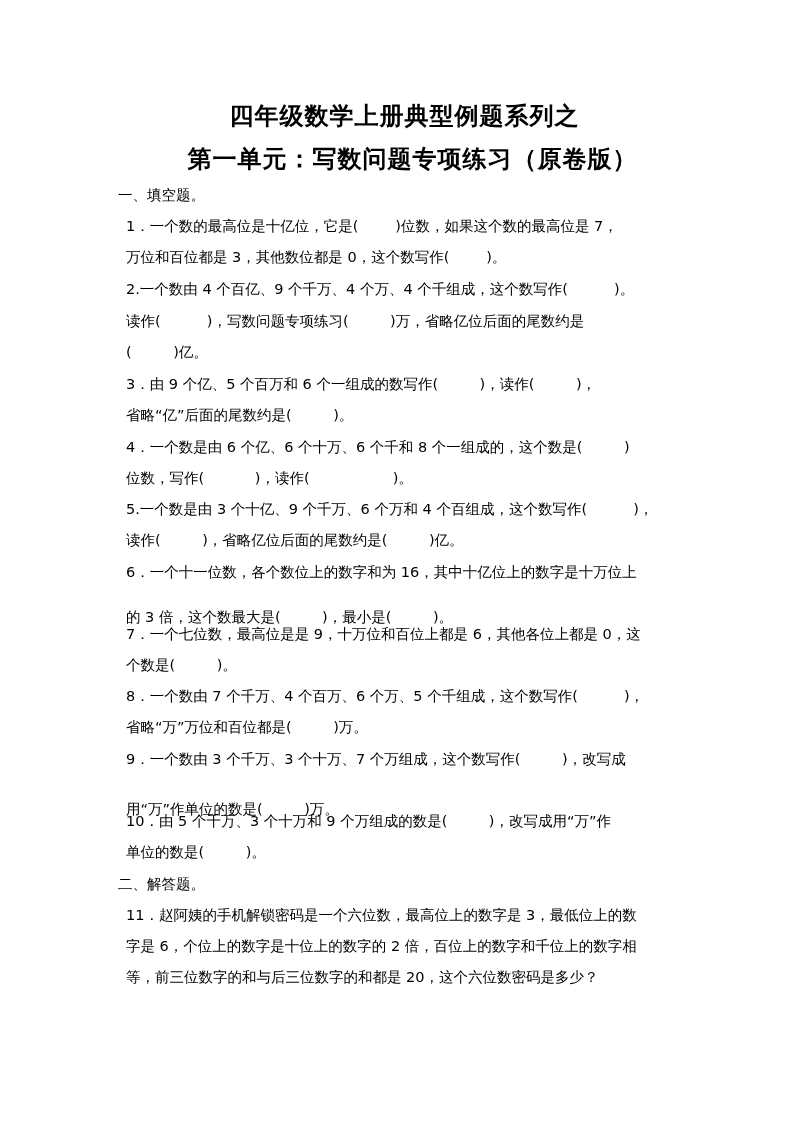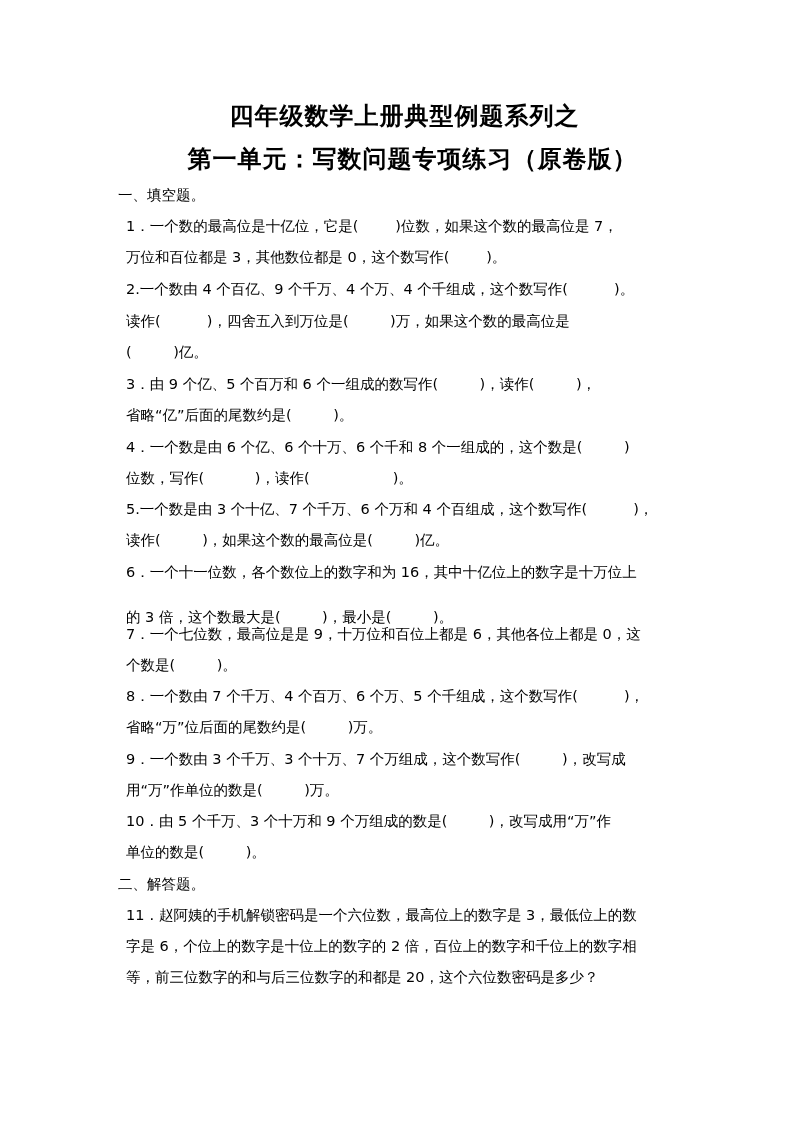--- a/index.html
+++ b/index.html
@@ -15,36 +15,36 @@
 <body>
 
 <div class="title t1">四年级数学上册典型例题系列之</div>
 <div class="title t2">第一单元：写数问题专项练习（原卷版）</div>
 
 <div class="section" style="top:186px">一、填空题。</div>
 
 <div class="line" style="top:217px">1．一个数的最高位是十亿位，它是(        )位数，如果这个数的最高位是 7，</div>
 <div class="line" style="top:248px">万位和百位都是 3，其他数位都是 0，这个数写作(        )。</div>
 <div class="line" style="top:280px">2.一个数由 4 个百亿、9 个千万、4 个万、4 个千组成，这个数写作(          )。</div>
-<div class="line" style="top:312px">读作(          )，四舍五入到万位是(         )万，如果这个数的最高位是</div>
+<div class="line" style="top:312px">读作(          )，写数问题专项练习(         )万，省略亿位后面的尾数约是</div>
 <div class="line" style="top:343px">(         )亿。</div>
 <div class="line" style="top:375px">3．由 9 个亿、5 个百万和 6 个一组成的数写作(         )，读作(         )，</div>
 <div class="line" style="top:406px">省略“亿”后面的尾数约是(         )。</div>
 <div class="line" style="top:438px">4．一个数是由 6 个亿、6 个十万、6 个千和 8 个一组成的，这个数是(         )</div>
 <div class="line" style="top:469px">位数，写作(           )，读作(                  )。</div>
-<div class="line" style="top:500px">5.一个数是由 3 个十亿、7 个千万、6 个万和 4 个百组成，这个数写作(          )，</div>
-<div class="line" style="top:531px">读作(         )，如果这个数的最高位是(         )亿。</div>
+<div class="line" style="top:500px">5.一个数是由 3 个十亿、9 个千万、6 个万和 4 个百组成，这个数写作(          )，</div>
+<div class="line" style="top:531px">读作(         )，省略亿位后面的尾数约是(         )亿。</div>
 <div class="line" style="top:563px">6．一个十一位数，各个数位上的数字和为 16，其中十亿位上的数字是十万位上</div>
 <div class="line" style="top:608px">的 3 倍，这个数最大是(         )，最小是(         )。</div>
 <div class="line" style="top:625px">7．一个七位数，最高位是是 9，十万位和百位上都是 6，其他各位上都是 0，这</div>
 <div class="line" style="top:656px">个数是(         )。</div>
 <div class="line" style="top:687px">8．一个数由 7 个千万、4 个百万、6 个万、5 个千组成，这个数写作(          )，</div>
-<div class="line" style="top:718px">省略“万”位后面的尾数约是(         )万。</div>
+<div class="line" style="top:718px">省略“万”万位和百位都是(         )万。</div>
 <div class="line" style="top:750px">9．一个数由 3 个千万、3 个十万、7 个万组成，这个数写作(         )，改写成</div>
-<div class="line" style="top:781px">用“万”作单位的数是(         )万。</div>
+<div class="line" style="top:800px">用“万”作单位的数是(         )万。</div>
 <div class="line" style="top:812px">10．由 5 个千万、3 个十万和 9 个万组成的数是(         )，改写成用“万”作</div>
 <div class="line" style="top:843px">单位的数是(         )。</div>
 
 <div class="section" style="top:875px">二、解答题。</div>
 
 <div class="line" style="top:906px">11．赵阿姨的手机解锁密码是一个六位数，最高位上的数字是 3，最低位上的数</div>
 <div class="line" style="top:937px">字是 6，个位上的数字是十位上的数字的 2 倍，百位上的数字和千位上的数字相</div>
 <div class="line" style="top:968px">等，前三位数字的和与后三位数字的和都是 20，这个六位数密码是多少？</div>
 
 </body></html>

